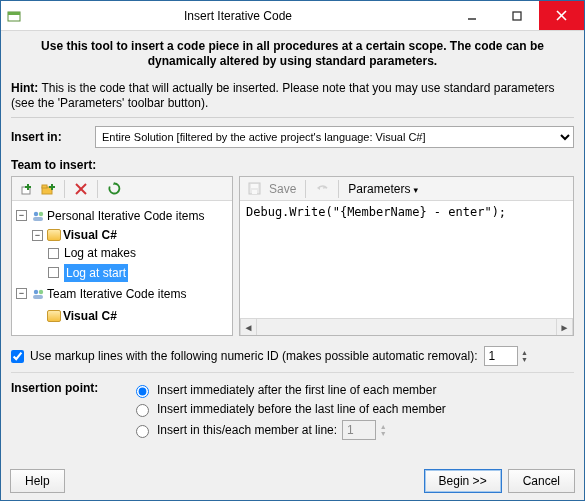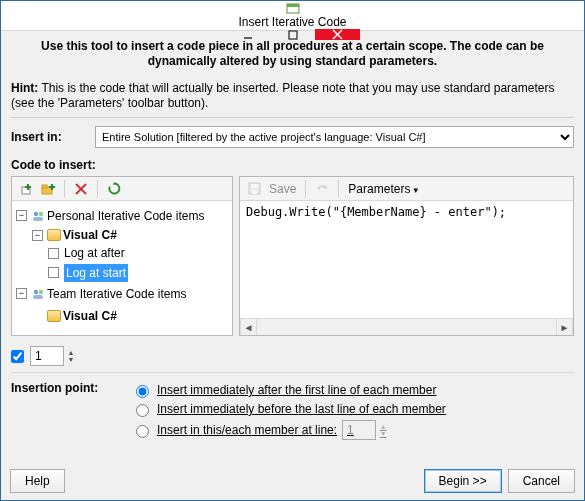--- a/index.html
+++ b/index.html
@@ -14,21 +14,20 @@
     overflow: hidden;
     border: 1px solid #2c6aa0;
   }
   
   .titlebar {
     height: 30px;
     background: linear-gradient(#fff, #fff);
     display: flex;
     align-items: center;
     border-bottom: 1px solid #d8d8d8;
-    flex-direction: column;
   }
   .titlebar .icon { width: 26px; display:flex; align-items:center; justify-content:center;}
   .titlebar .title { flex:1; text-align:center; color:#000; font-size:12px; }
   .winbtns { display:flex; height:100%; }
   .winbtn { width:45px; display:flex; align-items:center; justify-content:center; }
   .winbtn.close { background:#e81123; color:#fff; }
   .winbtn.min, .winbtn.max { color:#333; }
   
   .content { padding: 6px 10px 8px 10px; }
   .intro-bold { font-weight:bold; margin:2px 0 6px 0; line-height:1.25;text-align:center;}
@@ -63,21 +62,21 @@
   .editor{ flex:1; overflow:auto; padding:4px 6px; font-family:Consolas, monospace; font-size:12px; background:#fff;}
   .hscroll{ height:17px; background:#f0f0f0; border-top:1px solid #d8d8d8; display:flex; align-items:center;}
   .hscroll .arrow{ width:17px; height:100%; display:flex; align-items:center; justify-content:center; color:#555; font-size:10px; border-left:1px solid #d8d8d8; border-right:1px solid #d8d8d8;}
   .hscroll .track{flex:1;}
   .chkline{ display:flex; align-items:center; gap:6px; margin:10px 0 6px 0;}
   input[type=checkbox]{ margin:0;}
   .numwrap{ display:inline-flex; align-items:center; gap:2px;}
   .numwrap input{ width:34px; height:20px; border:1px solid #a9a9a9; text-align:left; padding:0 4px; font-size:12px;}
   .spinner{ display:flex; flex-direction:column; }
   .spinner span{ font-size:7px; line-height:7px; color:#555; cursor:default; width:10px; text-align:center;}
-  .radios{ margin-left:6px;text-decoration:underline;}
+  .radios{ margin-left:6px;}
   .radioline{ display:flex; align-items:center; gap:5px; margin:3px 0;}
   .footer{ position:absolute; bottom:8px; left:10px; right:10px; display:flex; align-items:center;}
   .footer .spacer{flex:1;}
   button.btn{ height:24px; padding:0 14px; border:1px solid #adadad; background:linear-gradient(#fdfdfd,#ededed); font-size:12px; cursor:default;}
   button.btn.default{ border:1px solid #2f7bd1; box-shadow:0 0 0 1px #a4c9ee inset;}
   .insertion{ display:flex; align-items:flex-start; gap:14px; margin-top:6px;}
   .insertion .lbl{ font-weight:bold; min-width:100px; padding-top:2px;}
   hr.hsep { border:none; border-top:1px solid #d8d8d8; margin:6px 0;}
 </style>
 </head>
@@ -119,21 +118,21 @@
   </div>
   <hr class="sep">
 
   <div class="row">
     <span class="lbl">Insert in:</span>
     <select class="full">
       <option>Entire Solution [filtered by the active project's language: Visual C#]</option>
     </select>
   </div>
 
-  <div class="section-title">Code to insert:</div>
+  <div class="section-title">Team to insert:</div>
 
   <div class="split">
 
     <div class="pane left">
       <div class="toolbar">
         <div class="tbtn" title="Add">
           <svg width="14" height="14">
               <rect x="3" y="5" width="8" height="7" fill="#fff" stroke="#888"></rect>
               <line x1="9" y1="2" x2="9" y2="8" stroke="#2a8a2a" stroke-width="2"></line>
               <line x1="6" y1="5" x2="12" y2="5" stroke="#2a8a2a" stroke-width="2"></line>
@@ -179,21 +178,21 @@
             <ul>
               <li>
                 <span class="twig">
                   <span class="expander">−</span>
                   <span class="folder-icon"></span>
                   <span class="bold">Visual C#</span>
                 </span>
                 <ul>
                   <li><span class="twig">
                         <span class="chk"></span>
-                        <span>Log at after</span>
+                        <span>Log at makes</span>
                       </span></li>
                   <li><span class="twig">
                         <span class="chk"></span>
                         <span class="sel">Log at start</span>
                       </span></li>
                 </ul>
               </li>
             </ul>
           </li>
           <li>
@@ -244,20 +243,21 @@
       <div class="hscroll">
         <div class="arrow">◄</div>
         <div class="track"></div>
         <div class="arrow">►</div>
       </div>
     </div>
   </div>
 
   <div class="chkline">
     <input type="checkbox" checked="" style="">
+    <span>Use markup lines with the following numeric ID (makes possible automatic removal):</span>
     <span class="numwrap">
       <input value="1" style="">
       <span class="spinner">
           <span>▲</span>
           <span>▼</span>
         </span>
     </span>
   </div>
   <hr class="hsep">
 

